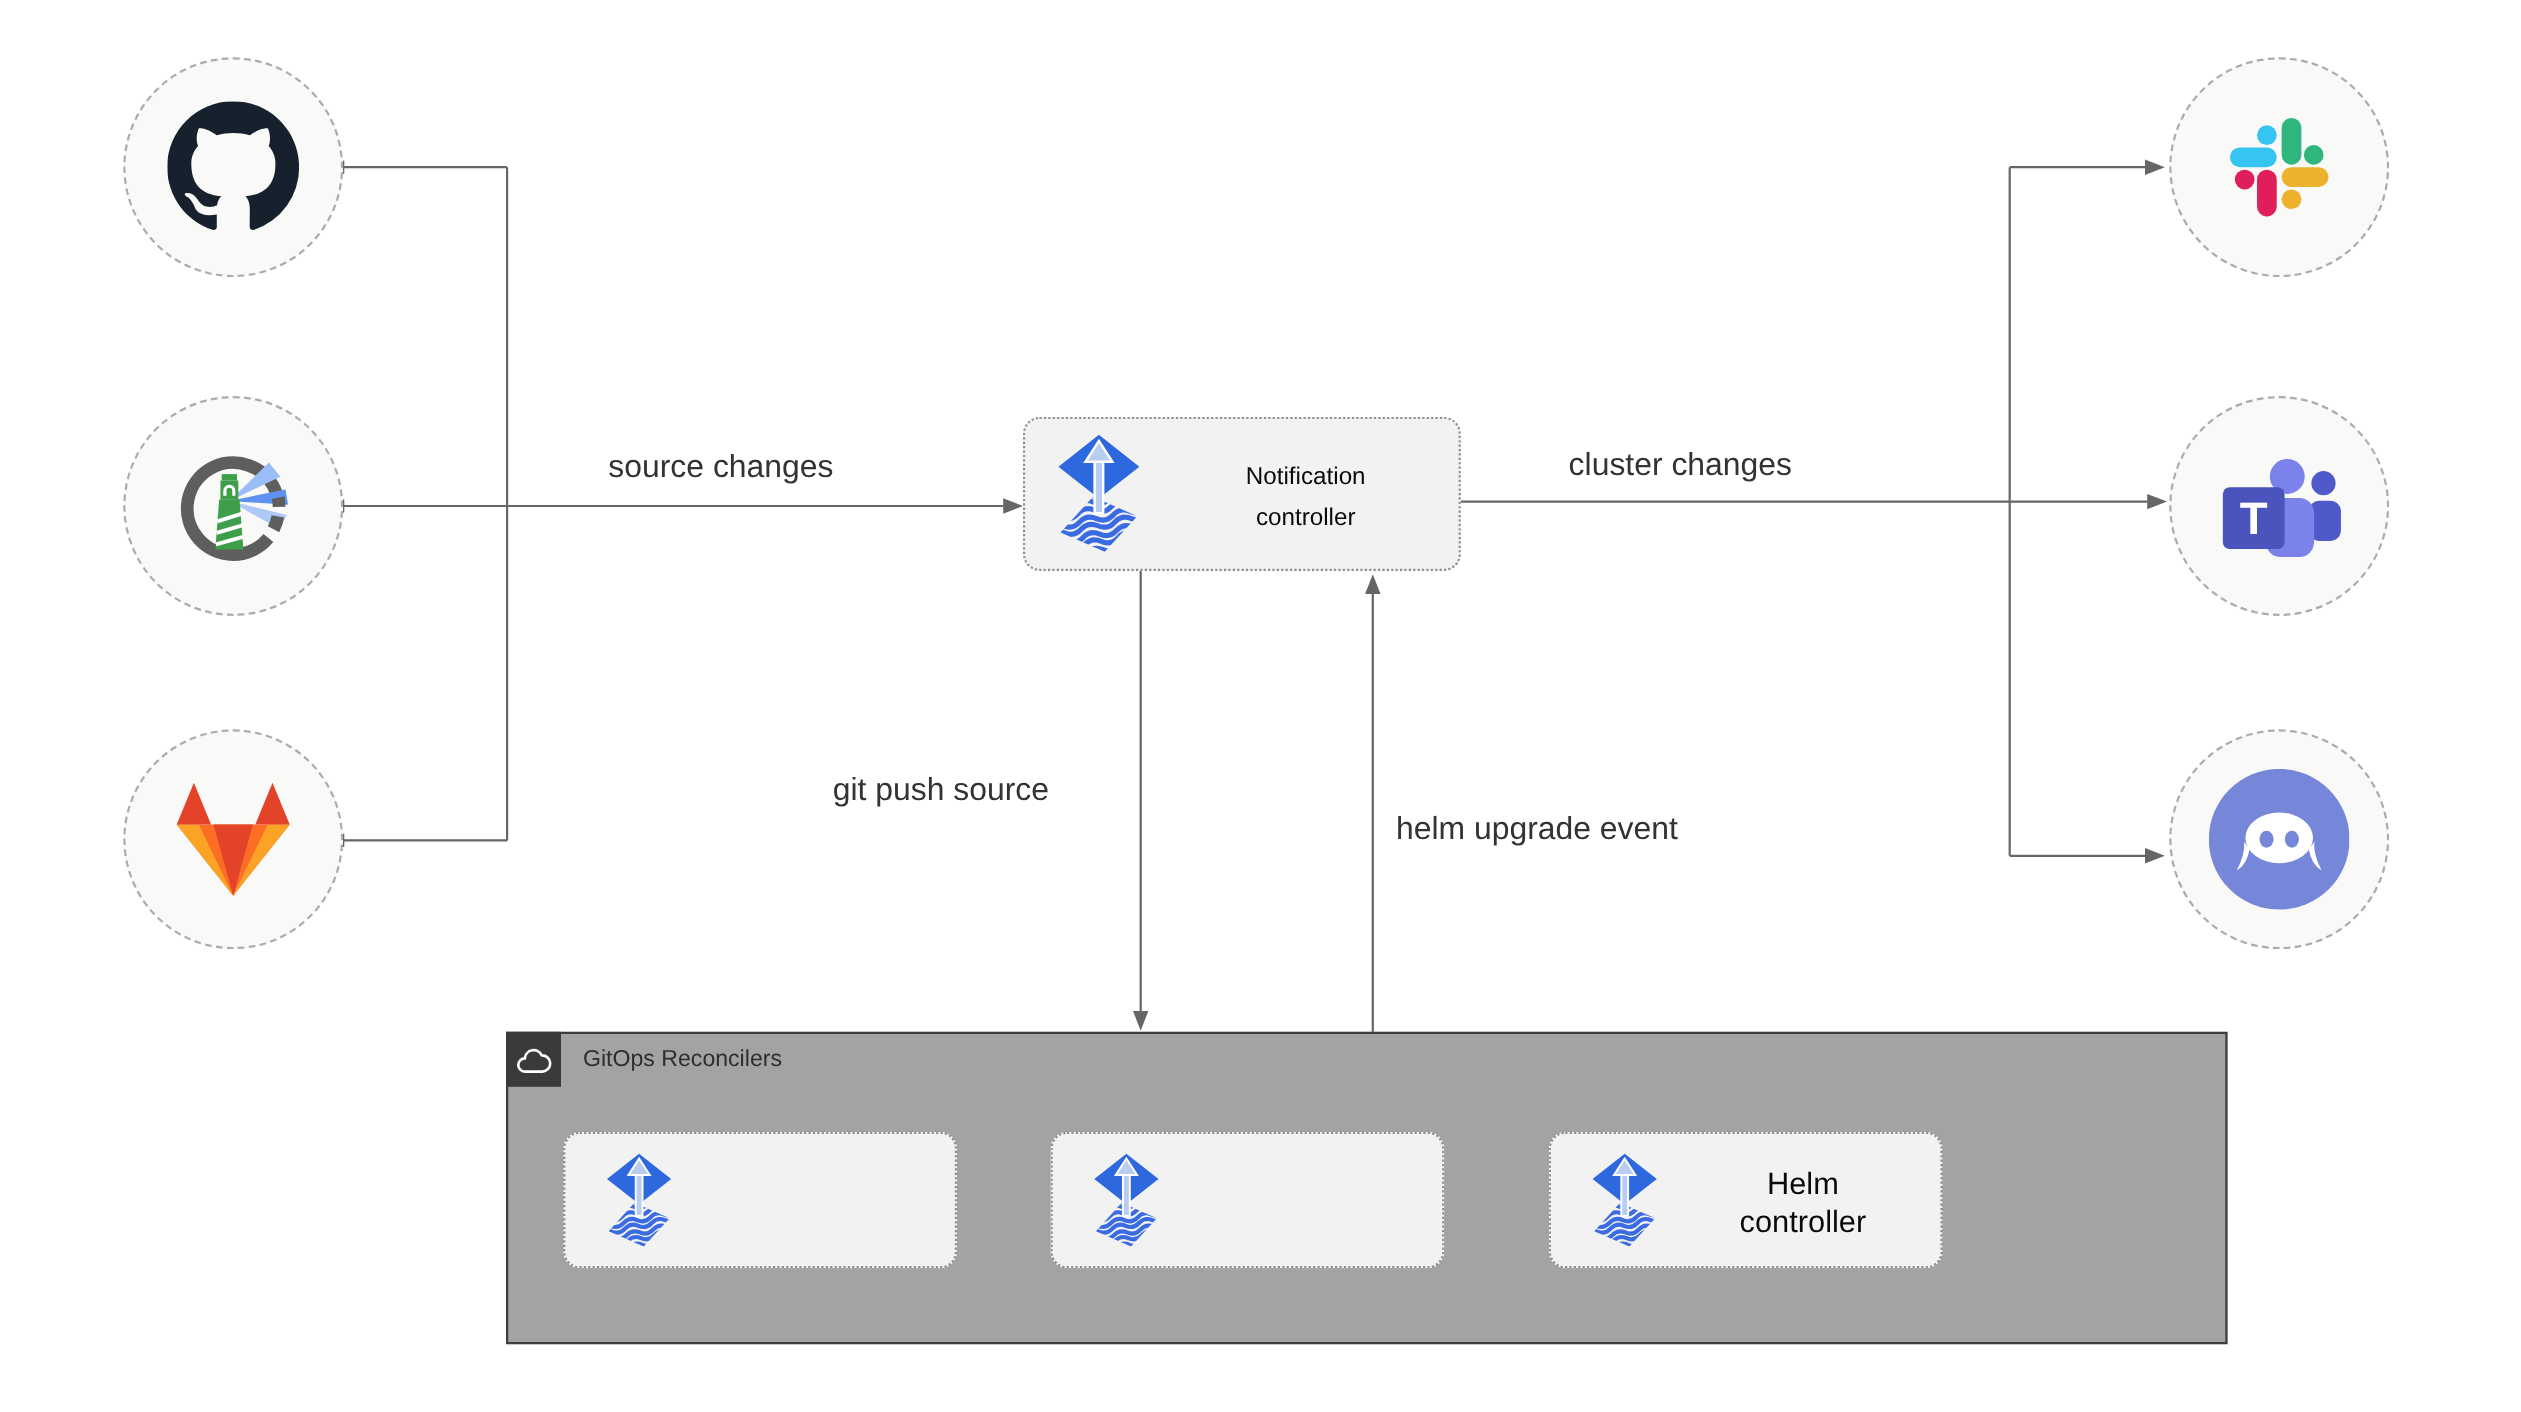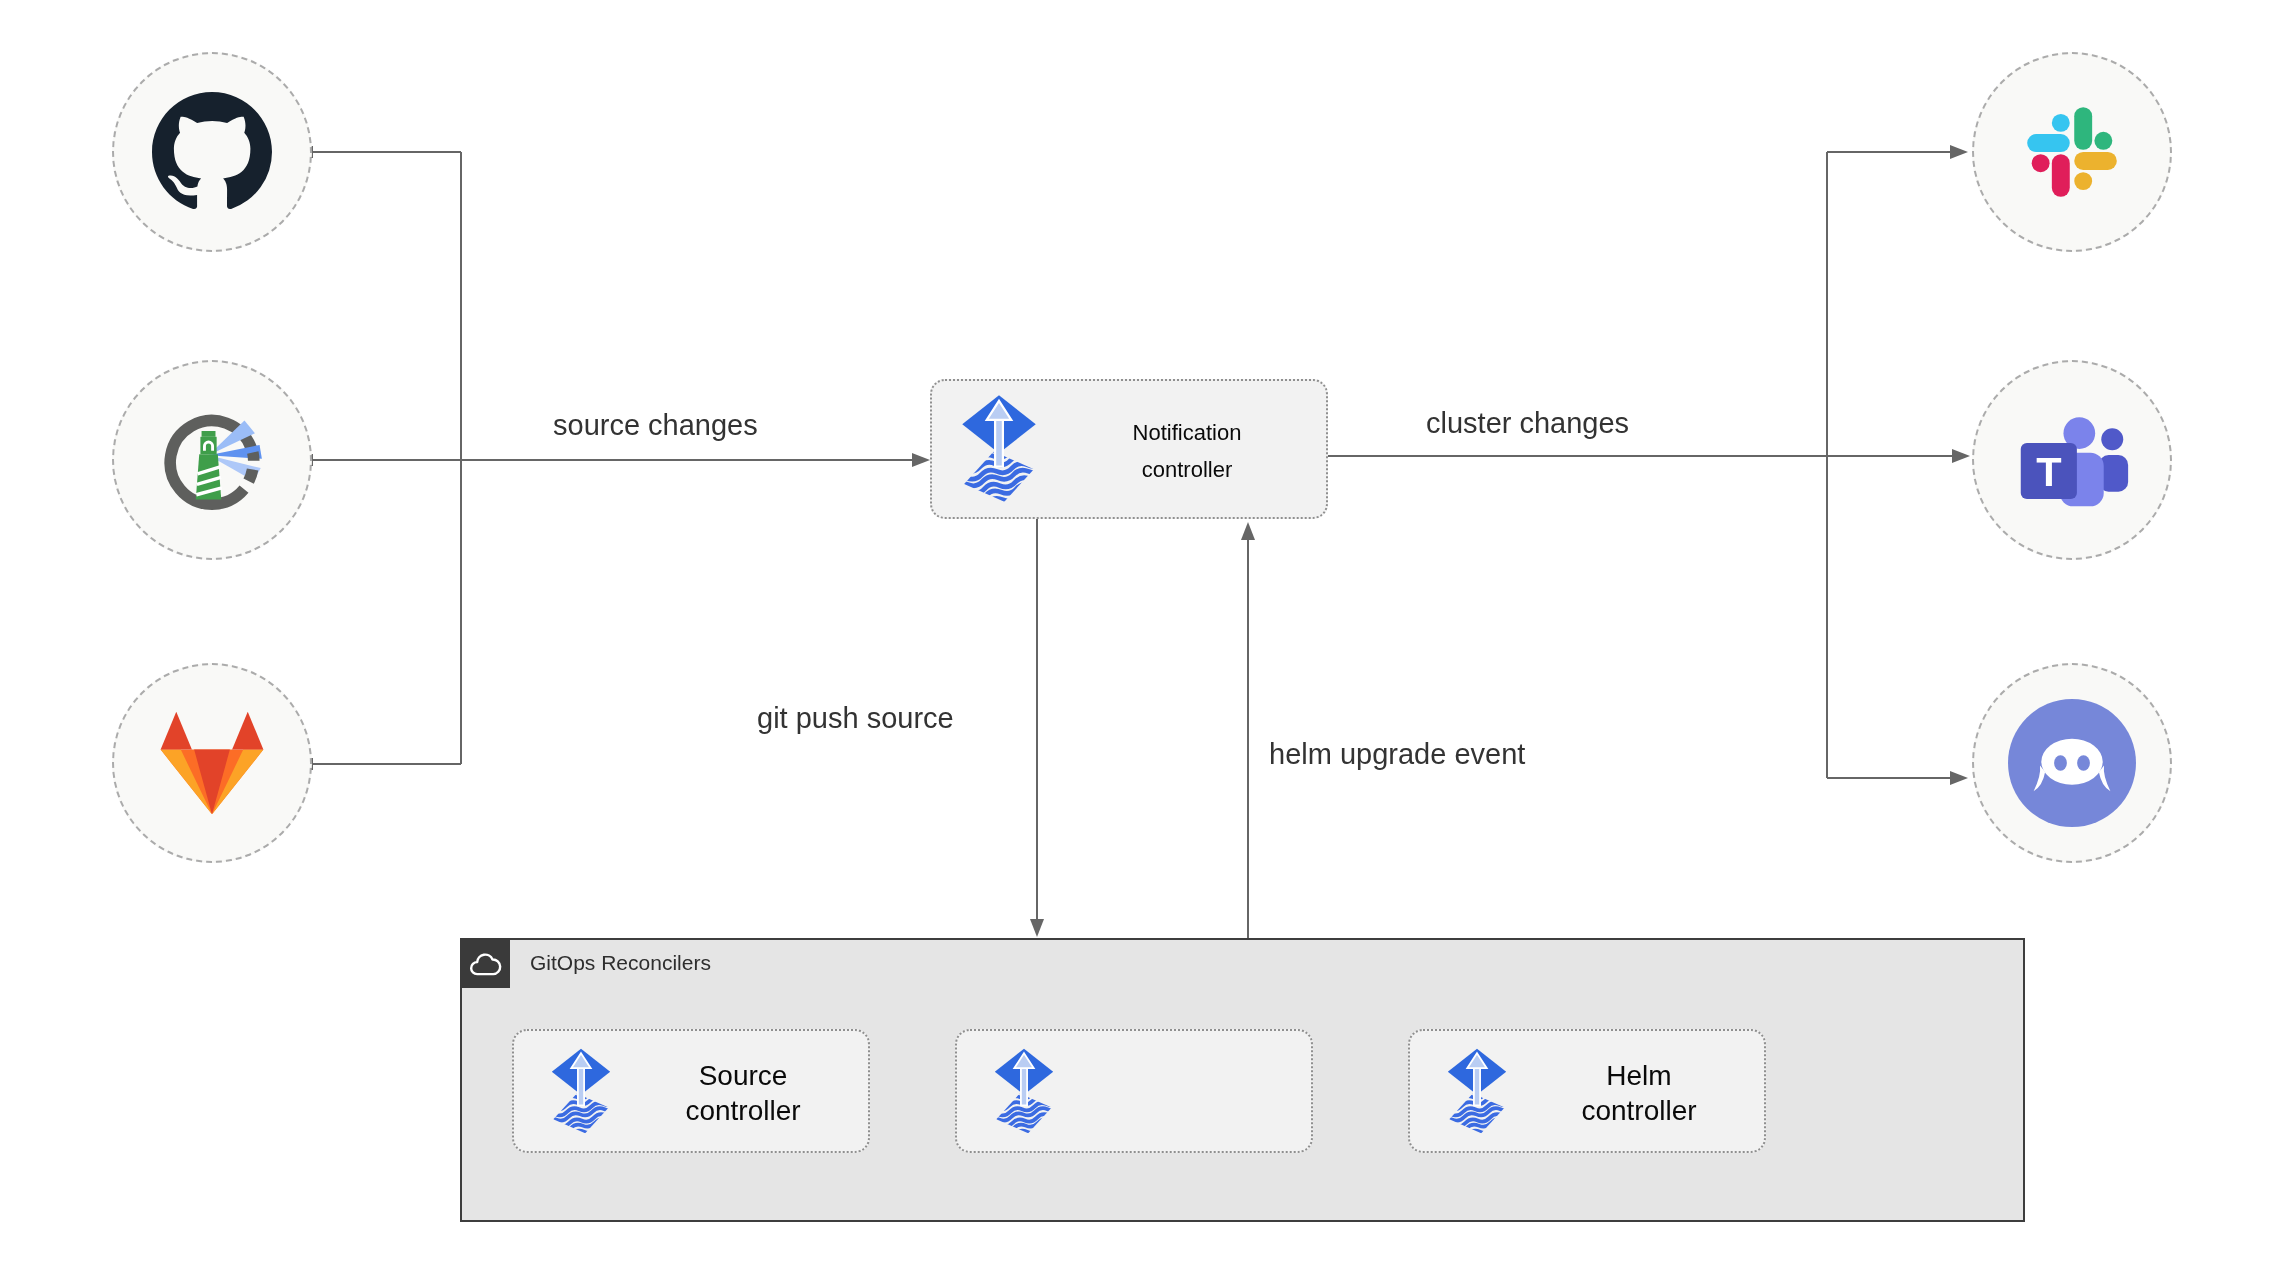--- a/index.html
+++ b/index.html
@@ -16,21 +16,21 @@
   .ctrl-label{position:absolute;display:flex;align-items:center;justify-content:center;
               text-align:center;color:#0a0a0a;}
   .notif-box{left:930px;top:379px;width:398px;height:140px;}
   .notif-box .flux{left:28px;top:12px;width:78px;height:116px;}
   .notif-box .ctrl-label{left:155px;top:0;width:200px;height:140px;font-size:22px;line-height:37px;}
   .small-box{width:358px;height:124px;top:0;}
   .small-box .flux{left:36px;top:16px;width:62px;height:92px;}
   .small-box .ctrl-label{left:144px;top:0;width:170px;height:124px;font-size:28px;line-height:35px;}
   .edge-label{position:absolute;width:300px;text-align:left;font-size:29px;color:#333333;}
   .gitops-box{position:absolute;left:460px;top:938px;width:1565px;height:284px;
-              background:#e5e5e5;border:2px solid #3d3d3d;box-sizing:border-box;}
+              background:#a3a3a3;border:2px solid #3d3d3d;box-sizing:border-box;}
   .gitops-tag{position:absolute;left:-2px;top:-2px;width:50px;height:50px;background:#3a3a3a;
               display:flex;align-items:center;justify-content:center;}
   .gitops-title{position:absolute;left:68px;top:11px;font-size:21px;color:#2e2e2e;}
 </style>
 </head>
 <body>
 
 <div class="canvas">
 
   <svg width="0" height="0" aria-hidden="true">
@@ -212,21 +212,20 @@
       <svg width="40" height="40">
           <use href="#cloud-icon"></use>
         </svg>
     </div>
     <div class="gitops-title">GitOps Reconcilers</div>
 
     <div class="ctrl-box small-box" style="left:50px;top:89px;">
       <svg class="flux" viewBox="0 0 70 104">
           <use href="#flux-icon"></use>
         </svg>
-      <div class="ctrl-label">Source controller</div>
     </div>
 
     <div class="ctrl-box small-box" style="left:493px;top:89px;">
       <svg class="flux" viewBox="0 0 70 104">
           <use href="#flux-icon"></use>
         </svg>
     </div>
 
     <div class="ctrl-box small-box" style="left:946px;top:89px;">
       <svg class="flux" viewBox="0 0 70 104">

